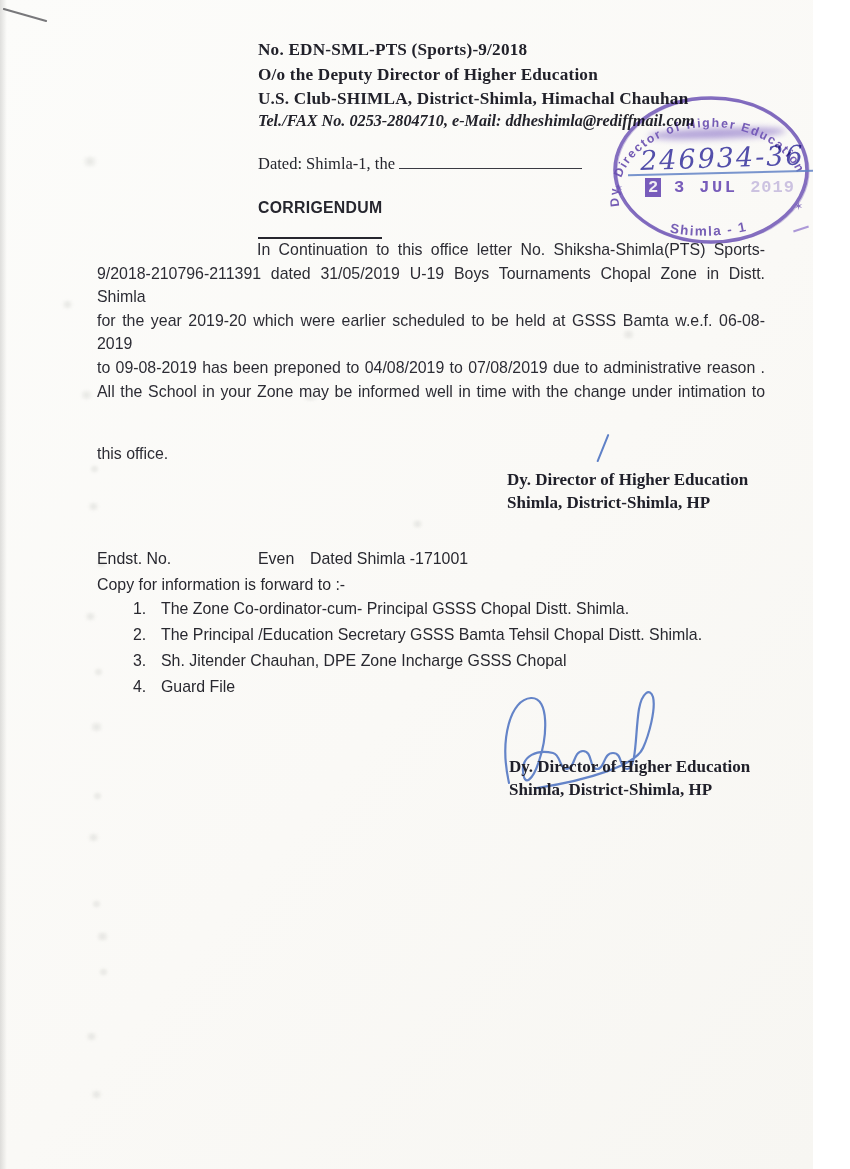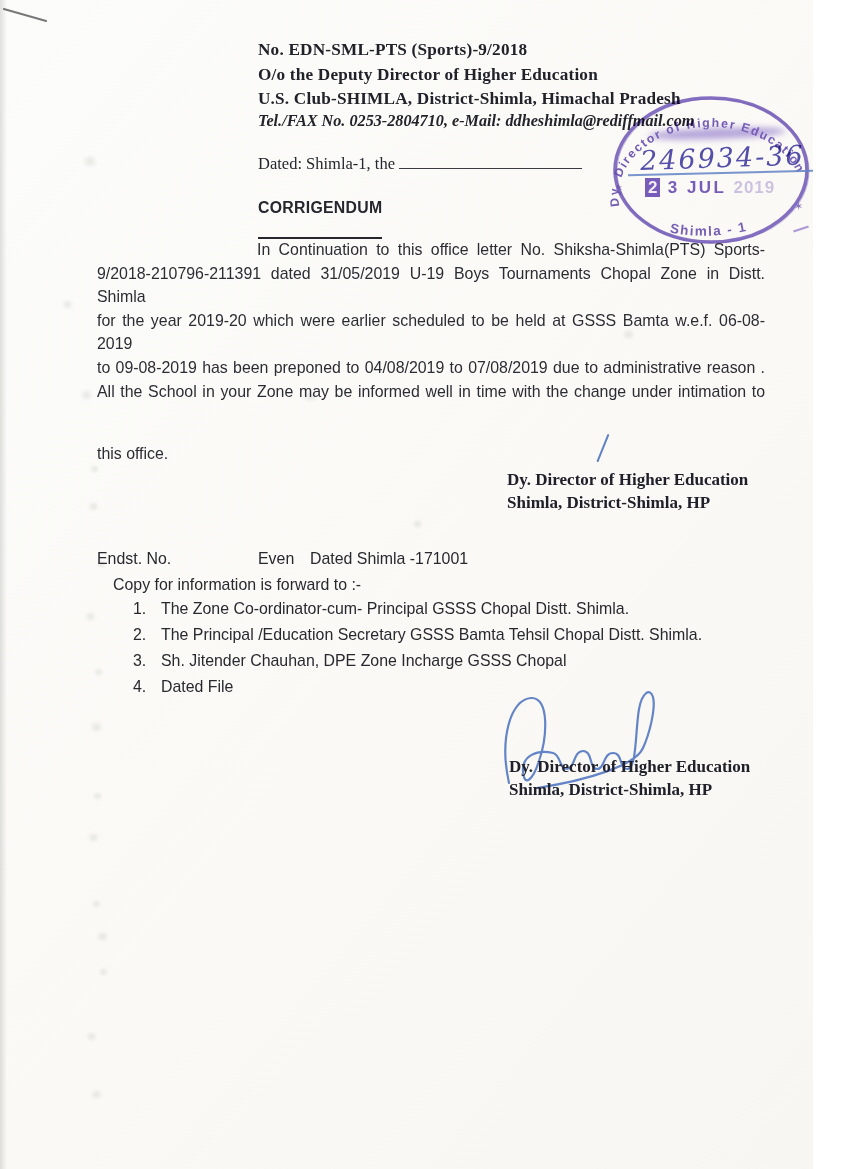--- a/index.html
+++ b/index.html
@@ -25,31 +25,31 @@
   .jlast{text-align:left;margin-top:39px;}
   
   .sig{font-family:"Liberation Serif","DejaVu Serif",serif;font-weight:bold;font-size:17px;line-height:22.5px;color:#20202a;}
   .sig1{left:507px;top:469px;}
   .sig2{left:509px;top:756px;}
   .penslash{left:588px;top:447px;width:30px;height:2.2px;background:#4e73c2;transform:rotate(-68deg);border-radius:2px;opacity:.9;}
   
   .endst{left:97px;top:550px;width:620px;height:24px;font-size:15.9px;color:#28282f;}
   .endst .even{position:absolute;left:161px;top:0;}
   .endst .dat{position:absolute;left:213px;top:0;}
-  .copyline{left:97px;top:576px;font-size:15.9px;color:#28282f;margin-left:16px;}
+  .copyline{left:97px;top:576px;font-size:15.9px;color:#28282f;}
   .copies{left:133px;top:596px;font-size:15.9px;color:#28282f;}
   .copies .row{height:26px;line-height:26px;}
   .copies .num{display:inline-block;width:28px;}
   
   .stamp{left:608px;top:90px;width:210px;height:162px;mix-blend-mode:multiply;}
   .smear{left:648px;top:128px;width:138px;height:11px;background:#7a5ec1;border-radius:50%;filter:blur(3px);opacity:.55;transform:rotate(-2deg);}
   .diary{left:640px;top:142px;width:175px;font-family:"DejaVu Serif","Liberation Serif",serif;font-style:italic;
          font-size:27px;letter-spacing:2px;color:#5450b0;transform:rotate(-2deg);mix-blend-mode:multiply;}
   .blueline{left:628px;top:172px;width:187px;height:2px;background:#6283c6;transform:rotate(-1.4deg);opacity:.85;}
-  .datestamp{left:645px;top:178px;font-weight:bold;font-size:17px;letter-spacing:2.5px;color:#7a5ec1;mix-blend-mode:multiply;}
+  .datestamp{left:645px;top:178px;font-weight:bold;font-size:17px;letter-spacing:2.5px;color:#7a5ec1;mix-blend-mode:multiply;font-family:Liberation Mono, monospace;}
   .datestamp .blk{background:#7a5ec1;color:#f6f3fb;padding:0 3px;letter-spacing:0;}
   .datestamp .faded{opacity:.35;letter-spacing:1px;}
   .stampdash{left:793px;top:228px;width:16px;height:2px;background:#8a6fcb;transform:rotate(-18deg);opacity:.7;}
   
   .squiggle{left:497px;top:683px;}
   
   .cornerline{left:2px;top:14px;width:46px;height:2px;background:#4c4c50;transform:rotate(16deg);opacity:.75;border-radius:2px;}
   .edgeshade{left:0;top:0;width:7px;height:1169px;background:linear-gradient(90deg,rgba(90,90,88,.18),rgba(90,90,88,0));}
   .smudge{position:absolute;border-radius:50%;
           background:radial-gradient(circle,rgba(118,124,116,.16) 0%,rgba(118,124,116,0) 70%);
@@ -78,21 +78,21 @@
   <div class="smudge" style="left:94px;top:932px;width:17px;height:9px;"></div>
   <div class="smudge" style="left:97px;top:968px;width:13px;height:8px;"></div>
   <div class="smudge" style="left:84px;top:1032px;width:15px;height:9px;"></div>
   <div class="smudge" style="left:89px;top:1090px;width:15px;height:9px;"></div>
   <div class="smudge" style="left:620px;top:330px;width:17px;height:9px;"></div>
   <div class="smudge" style="left:410px;top:520px;width:15px;height:8px;"></div>
 
   <div class="abs hdr serif">
     <div>No. EDN-SML-PTS (Sports)-9/2018</div>
     <div>O/o the Deputy Director of Higher Education</div>
-    <div>U.S. Club-SHIMLA, District-Shimla, Himachal Pradesh</div>
+    <div>U.S. Club-SHIMLA, District-Shimla, Himachal Chauhan</div>
   </div>
   <div class="abs contact serif">Tel./FAX No. 0253-2804710, e-Mail: ddheshimla@rediffmail.com</div>
 
   <div class="abs dated serif">
     <span>Dated: Shimla-1, the</span><span class="dline"></span>
   </div>
 
   <div class="abs stamp">
     <svg width="210" height="162" viewBox="0 0 210 162">
       <defs>
@@ -149,21 +149,21 @@
     <div class="row">
       <span class="num">1.</span><span>The Zone Co-ordinator-cum- Principal GSSS Chopal Distt. Shimla.</span>
     </div>
     <div class="row">
       <span class="num">2.</span><span>The Principal /Education Secretary GSSS Bamta Tehsil Chopal Distt. Shimla.</span>
     </div>
     <div class="row">
       <span class="num">3.</span><span>Sh. Jitender Chauhan, DPE Zone Incharge GSSS Chopal</span>
     </div>
     <div class="row">
-      <span class="num">4.</span><span>Dated File</span>
+      <span class="num">4.</span><span>Guard File</span>
     </div>
   </div>
 
   <svg class="abs squiggle" width="182" height="120" viewBox="0 0 182 120">
     <path d="M 12,100
              C 2,55 14,16 34,15
              C 53,14 50,55 42,78
              C 36,97 27,105 26,88
              C 25,73 40,66 56,70
              C 64,72 62,86 70,86

